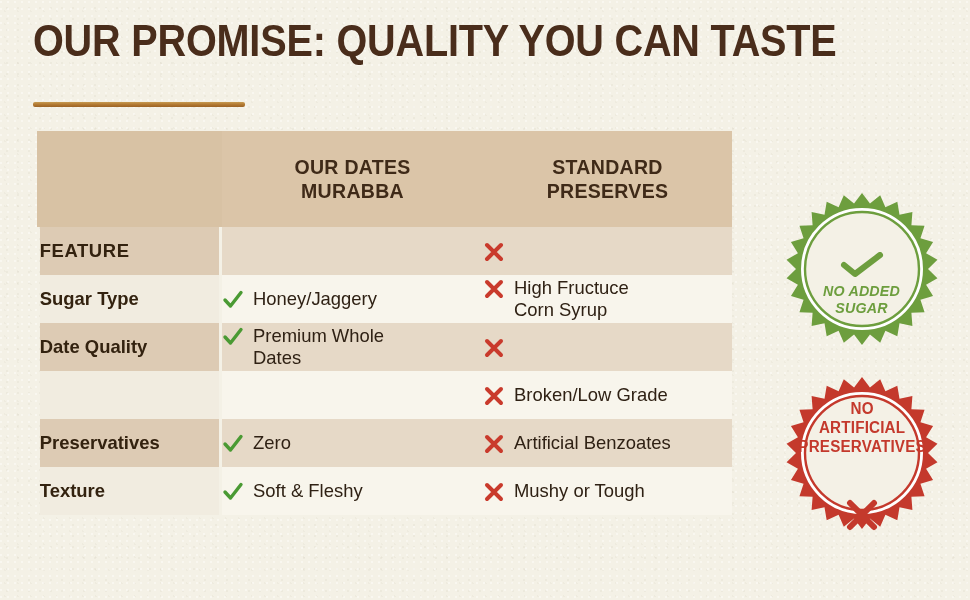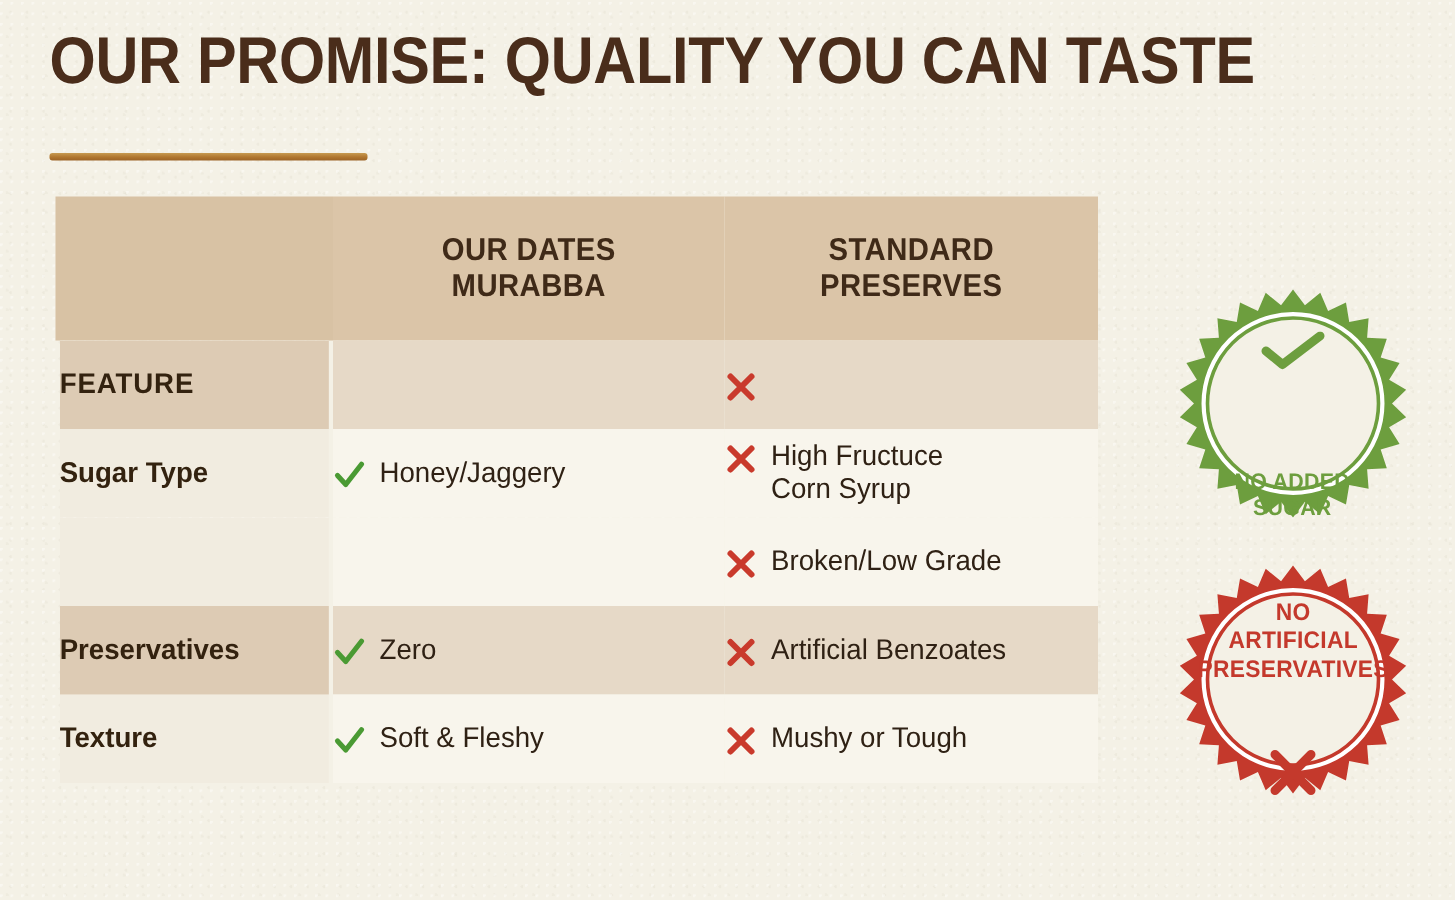--- a/index.html
+++ b/index.html
@@ -94,21 +94,21 @@
     font-family: "Liberation Sans Narrow", "Liberation Sans", sans-serif;
     font-size: 21px;
     line-height: 24px;
     font-weight: bold;
     color: #3f2a18;
     letter-spacing: 0.3px;
     transform: scaleX(0.93);
   }
 
   
-  .trow { height: 59px; margin-top: 36px; }
+  .trow { height: 48px; margin-top: 36px; }
 
   .trow.shade .cell-feature { background: #ddcbb4; }
   .trow.shade .cell-ours,
   .trow.shade .cell-std     { background: #e6d9c7; }
 
   .trow.light .cell-feature { background: #f1ece0; }
   .trow.light .cell-ours,
   .trow.light .cell-std     { background: #f8f5ec; }
 
   .cell-feature {
@@ -178,21 +178,21 @@
     font-size: 15px;
     line-height: 17px;
     font-weight: bold;
     letter-spacing: 0.2px;
     white-space: pre-line;
     transform: scaleX(0.95);
   }
   .badge-green .badge-text { color: #6d9e3e; }
   .badge-red   .badge-text { color: #c4392c; font-size: 16px; line-height: 19px; }
   .badge-red   .badge-content { justify-content: space-between; padding-top: 24px; }
-  .badge-green .badge-content { justify-content: space-between; padding-top: 30px; }
+  .badge-green .badge-content { justify-content: center; padding-top: 30px; font-style: italic; }
 
   .badge .tick-glyph, .badge .cross-glyph {
     display: block;
   }
   .badge-green .tick-glyph { margin-bottom: 4px; }
   .badge-red   .cross-glyph { margin-top: 4px; }
 </style>
 </head>
 <body>
 
@@ -256,20 +256,40 @@
           <td class="cell-std">
             <div class="val">
               <span class="mark"><svg width="22" height="22" viewBox="0 0 22 22">
                   <path d="M4 4 L18 18 M18 4 L4 18" fill="none" stroke="#c93a2c" stroke-width="4" stroke-linecap="round"></path>
                 </svg></span>
               <span class="label wrap">High Fructuce
 Corn Syrup</span>
             </div>
           </td>
         </tr>
+        <tr class="trow shade">
+          <td class="cell-feature">Date Quality</td>
+          <td class="cell-ours">
+            <div class="val">
+              <span class="mark"><svg width="22" height="22" viewBox="0 0 22 22">
+                  <path d="M3 11 L8.5 17 L19 3.5" fill="none" stroke="#4a9a33" stroke-width="3.4" stroke-linecap="round" stroke-linejoin="round"></path>
+                </svg></span>
+              <span class="label wrap">Premium Whole
+Dates</span>
+            </div>
+          </td>
+          <td class="cell-std">
+            <div class="val">
+              <span class="mark"><svg width="22" height="22" viewBox="0 0 22 22">
+                  <path d="M4 4 L18 18 M18 4 L4 18" fill="none" stroke="#c93a2c" stroke-width="4" stroke-linecap="round"></path>
+                </svg></span>
+              <span class="label"></span>
+            </div>
+          </td>
+        </tr>
         <tr class="trow light">
           <td class="cell-feature"></td>
           <td class="cell-ours">
             <div class="val">
               <span class="mark"></span>
               <span class="label"></span>
             </div>
           </td>
           <td class="cell-std">
             <div class="val">

